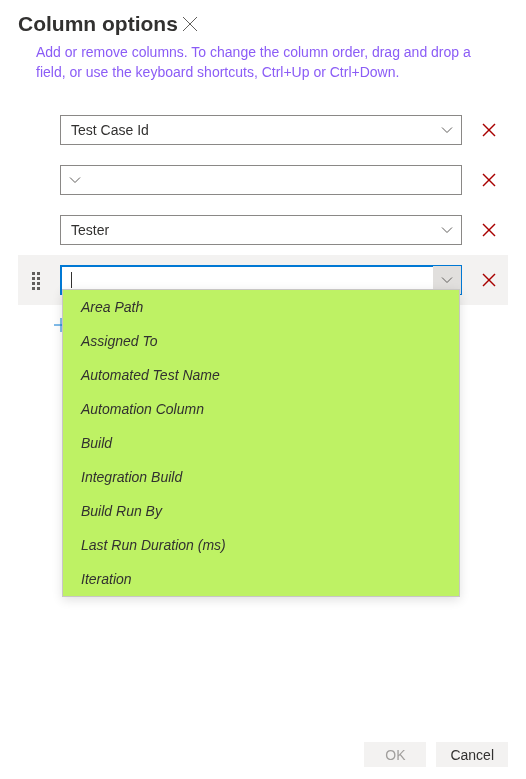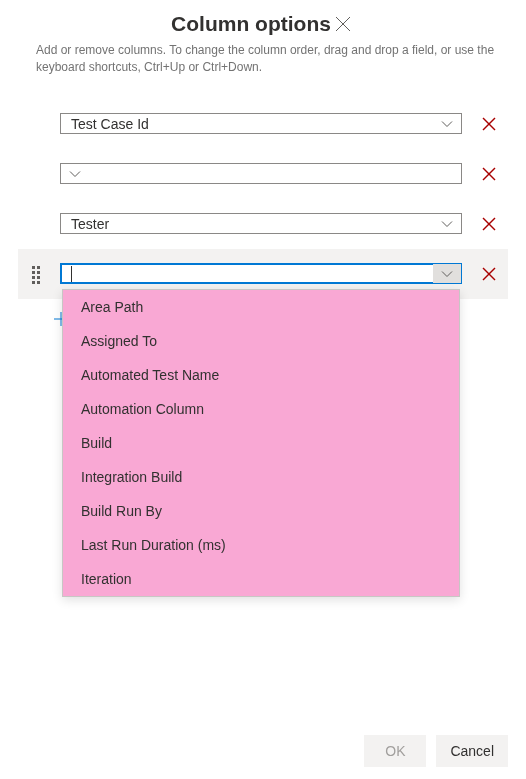--- a/index.html
+++ b/index.html
@@ -6,55 +6,55 @@
     body {
       font-family: "Segoe UI", -apple-system, BlinkMacSystemFont, sans-serif;
       font-size: 14px;
       color: #323130;
       background: #fff;
       width: 526px;
       height: 779px;
       position: relative;
     }
     .dialog { padding: 12px 18px 0 18px; height: 100%; position: relative; }
-    .header { display: flex; justify-content: center; align-items: flex-start; margin-bottom: 6px; }
+    .header { display: flex; justify-content: flex-start; align-items: flex-start; margin-bottom: 6px; }
     .title { font-size: 21px; font-weight: 600; color: #323130; }
     .close-x { width: 24px; height: 24px; display: flex; align-items: center; justify-content: center; cursor: pointer; color: #605e5c; }
     .close-x svg { width: 16px; height: 16px; }
-    .subtitle { font-size: 12px; color: #737373; margin-left: 18px; margin-bottom: 22px; line-height: 1.45; padding-right: 4px; }
+    .subtitle { font-size: 14px; color: #8b5cf6; margin-left: 18px; margin-bottom: 22px; line-height: 1.45; padding-right: 4px; }
     .rows { }
     .row { display: flex; align-items: center; height: 50px; gap: 10px; padding-left: 6px; }
     .row.active { background: #f3f2f1; }
     .drag-slot { width: 26px; display: flex; justify-content: center; align-items: center; }
     .drag-handle { width: 10px; height: 16px; display: grid; grid-template-columns: repeat(2, 3px); grid-template-rows: repeat(4, 3px); gap: 2px; cursor: grab; }
     .drag-handle span { width: 3px; height: 3px; background: #605e5c; }
-    .combo { flex: 1; position: relative; display: flex; align-items: center; border: 1px solid #8a8886; background: #fff; height: 21px; margin-right: 6px; }
+    .combo { flex: 1; position: relative; display: flex; align-items: center; border: 1px solid #8a8886; background: #fff; height: 30px; margin-right: 6px; }
     .combo.focused { border: 1px solid #0078d4; box-shadow: inset 0 0 0 1px #0078d4; }
     .combo-text { flex: 1; padding: 0 10px; font-size: 14px; color: #323130; white-space: nowrap; overflow: hidden; text-overflow: ellipsis; }
     .combo-caret-btn { width: 28px; height: 100%; display: flex; align-items: center; justify-content: center; cursor: pointer; }
     .combo.focused .combo-caret-btn { background: #e1dfdd; }
     .combo-caret-btn svg { width: 12px; height: 12px; color: #605e5c; }
     .cursor-bar { width: 1px; height: 16px; background: #323130; margin-left: 10px; }
     .remove-btn { width: 22px; height: 22px; display: flex; align-items: center; justify-content: center; cursor: pointer; color: #a80000; margin-right: 8px; }
     .remove-btn svg { width: 16px; height: 16px; stroke-width: 1.4; }
     .add-row { display: flex; align-items: center; padding-left: 32px; height: 40px; }
     .plus-icon { width: 22px; height: 22px; display: flex; align-items: center; justify-content: center; color: #0078d4; cursor: pointer; }
     .plus-icon svg { width: 16px; height: 16px; }
     .dropdown {
       position: absolute; left: 62px; right: 66px; top: 289px;
-      background: #f9a8d4; border: 1px solid #c8c6c4;
+      background: #bef264; border: 1px solid #c8c6c4;
       box-shadow: 0 3px 10px rgba(0,0,0,0.12);
-      max-height: 400px; overflow-y: scroll; z-index: 10;
+      max-height: 400px; overflow-y: scroll; z-index: 10; font-style: italic;
     }
     .dropdown::-webkit-scrollbar { width: 16px; }
     .dropdown::-webkit-scrollbar-track { background: #f3f2f1; }
     .dropdown::-webkit-scrollbar-thumb { background: #c8c6c4; border: 2px solid #f3f2f1; }
     .dd-item { padding: 9px 18px; font-size: 14px; cursor: pointer; }
     .footer { position: absolute; bottom: 12px; right: 18px; display: flex; gap: 10px; }
-    .btn { min-width: 62px; height: 32px; padding: 0 14px; font-size: 14px; border: none; background: #f3f2f1; color: #323130; cursor: pointer; display: flex; align-items: center; justify-content: center; }
+    .btn { min-width: 62px; height: 25px; padding: 0 14px; font-size: 14px; border: none; background: #f3f2f1; color: #323130; cursor: pointer; display: flex; align-items: center; justify-content: center; }
     .btn.disabled { color: #a19f9d; cursor: default; }
   </style>
 </head>
 <body>
 
 <div class="dialog">
 
   <div class="header">
     <div class="title">Column options</div>
     <div class="close-x">

